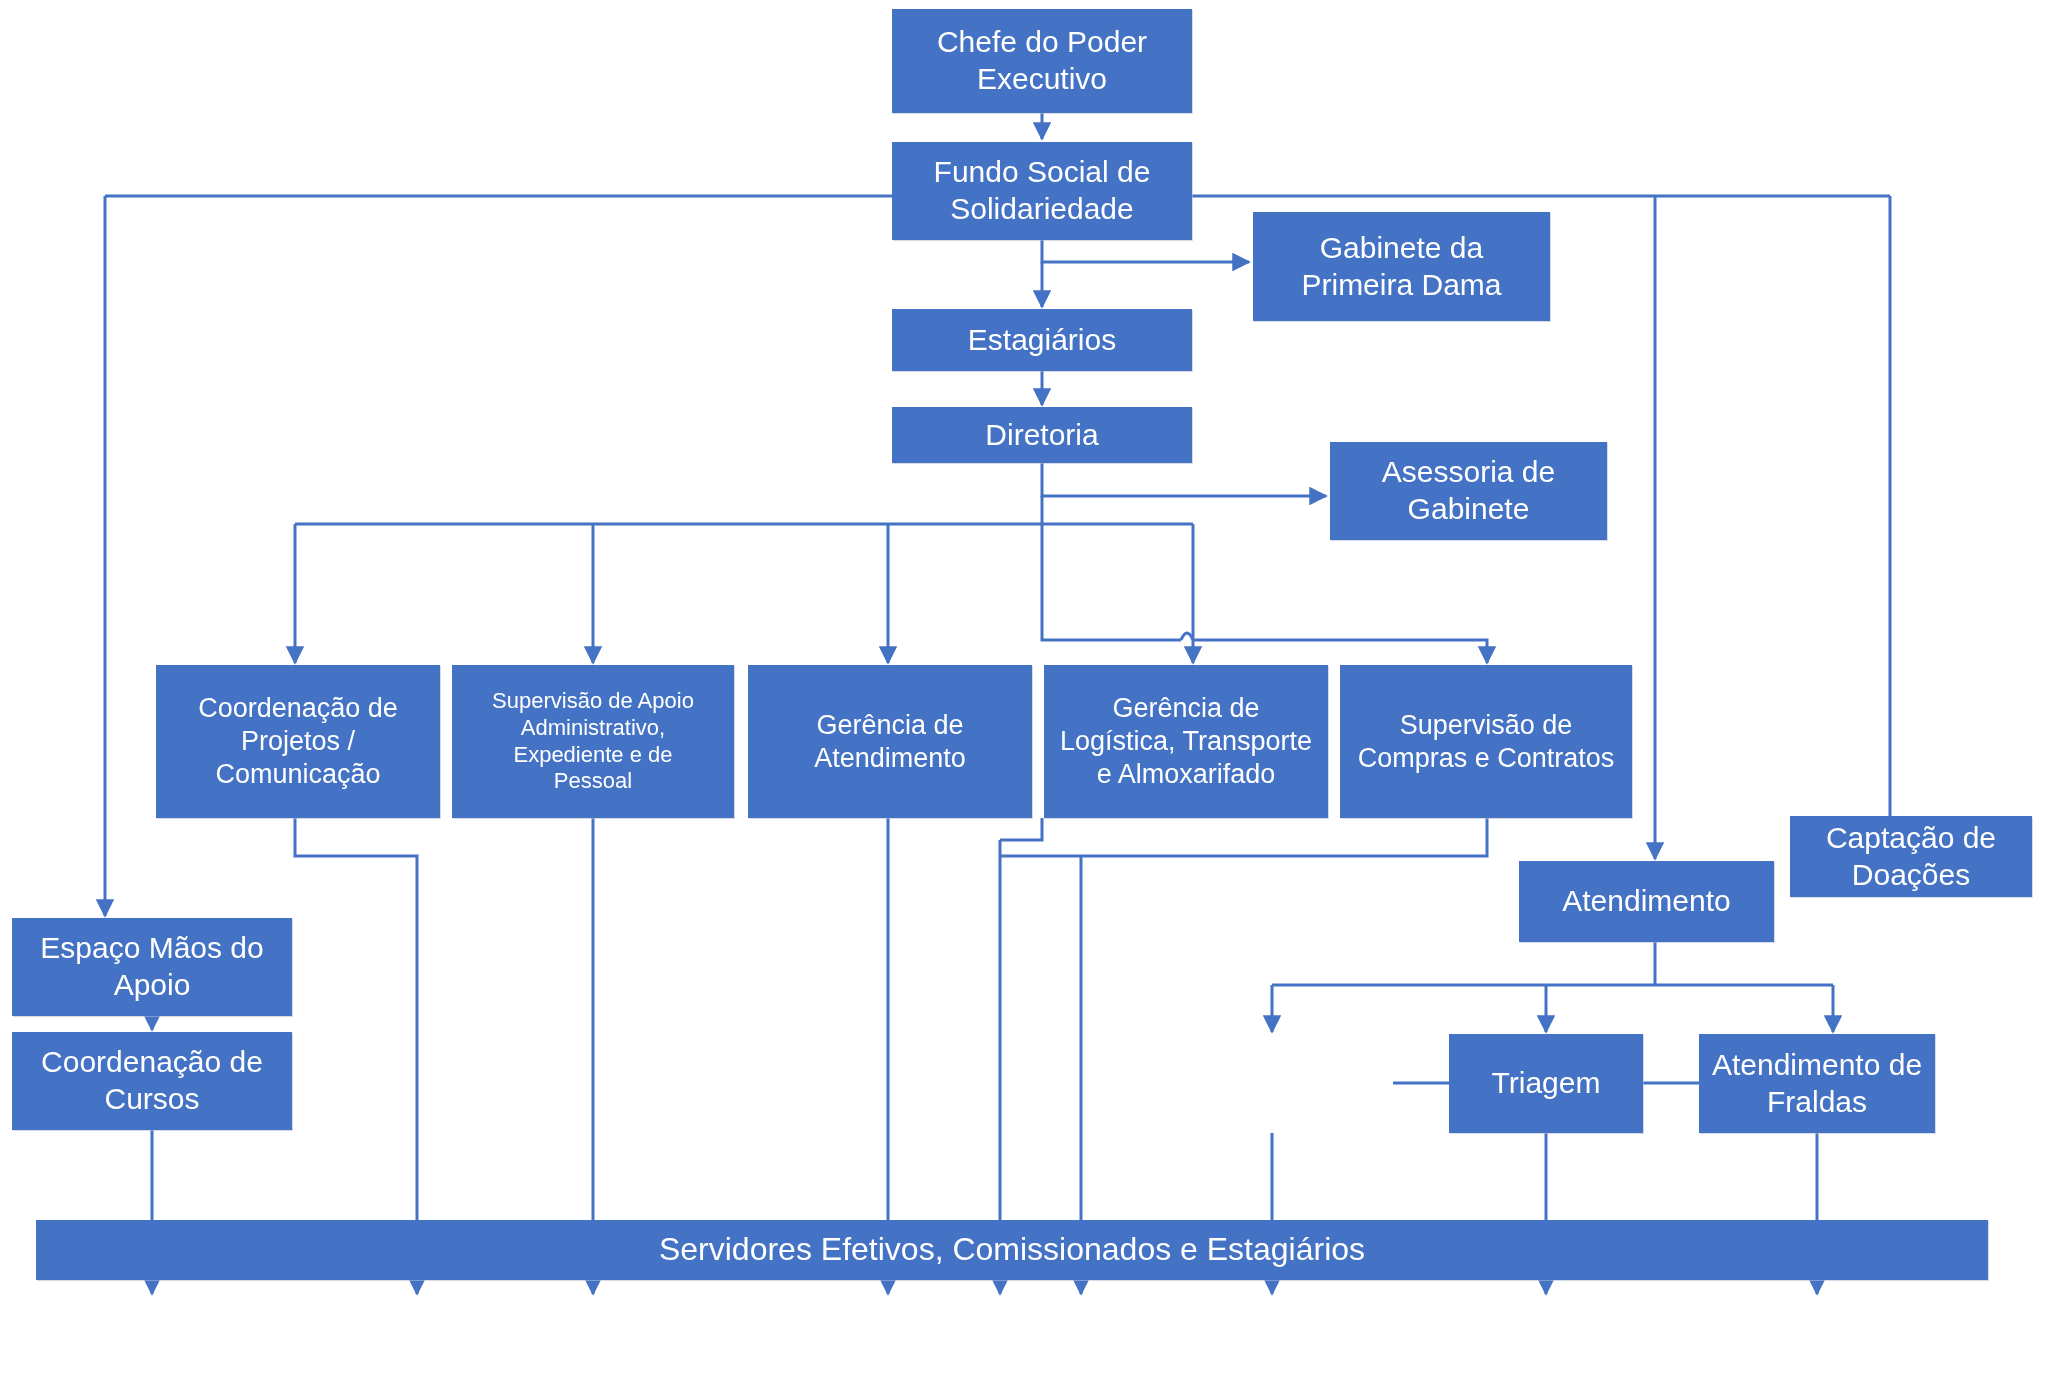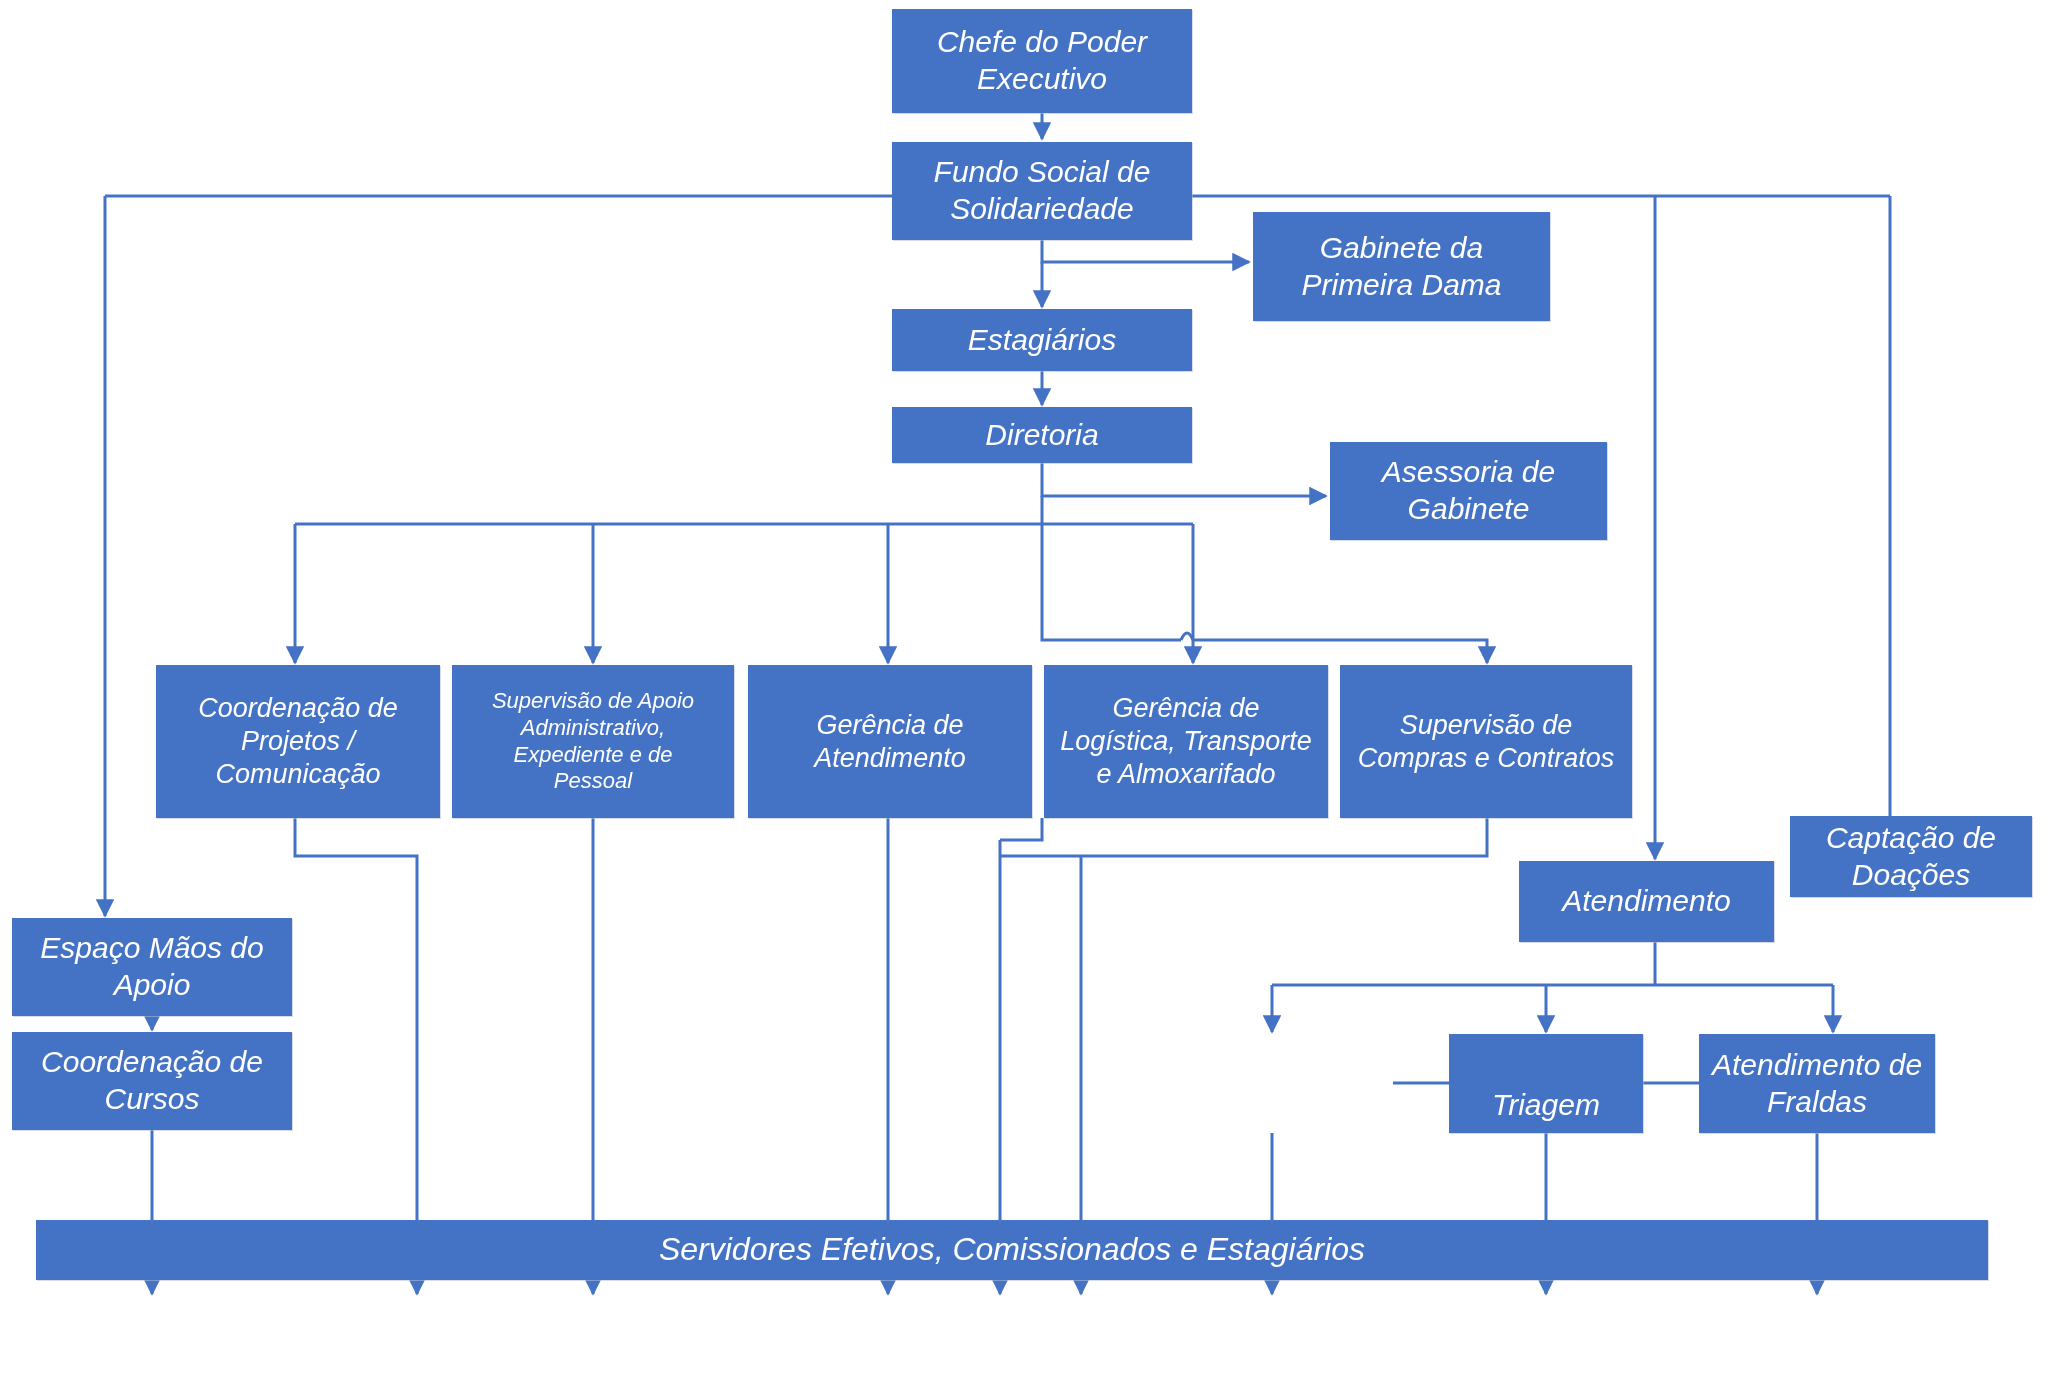--- a/index.html
+++ b/index.html
@@ -29,24 +29,23 @@
   .node {
     position: absolute;
     background: #4472C4;
     color: #ffffff;
     display: flex;
     align-items: center;
     justify-content: center;
     text-align: center;
     box-sizing: border-box;
     line-height: 1.22;
-    padding: 9px 6px;
+    padding: 19px 6px;
     z-index: 2;
     box-shadow: 1px 1px 0 rgba(180,190,210,0.55);
-    font-style: italic;
   }
   .node-label {
     display: block;
     white-space: pre-line;
   }
   .sz-lg  { font-size: 30px; }
   .sz-md  { font-size: 27px; }
   .sz-sm  { font-size: 22px; }
   .sz-bar { font-size: 32px; }
 </style>
@@ -198,21 +197,21 @@
     <span class="node-label">Espaço Mãos do
 Apoio</span>
   </div>
 
   <div class="node sz-lg" style="left:12px; top:1032px; width:280px; height:98px;">
     <span class="node-label">Coordenação de
 Cursos</span>
   </div>
 
 
-  <div class="node sz-lg" style="left:1449px; top:1034px; width:194px; height:99px;align-items:flex-end;">
+  <div class="node sz-lg" style="left:1449px; top:1034px; width:194px; height:99px;">
     <span class="node-label">Triagem</span>
   </div>
 
   <div class="node sz-lg" style="left:1699px; top:1034px; width:236px; height:99px;">
     <span class="node-label">Atendimento de
 Fraldas</span>
   </div>
 
   <div class="node sz-bar" style="left:36px; top:1220px; width:1952px; height:60px;">
     <span class="node-label">Servidores Efetivos, Comissionados e Estagiários</span>

